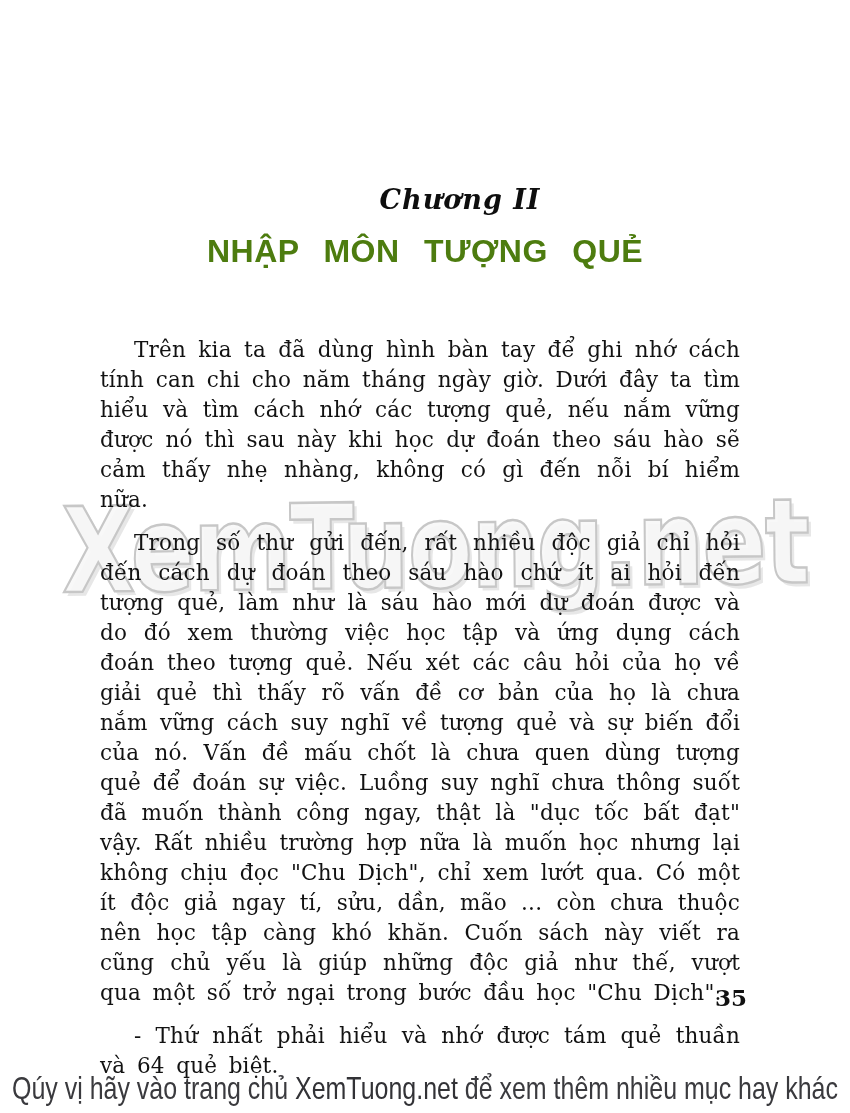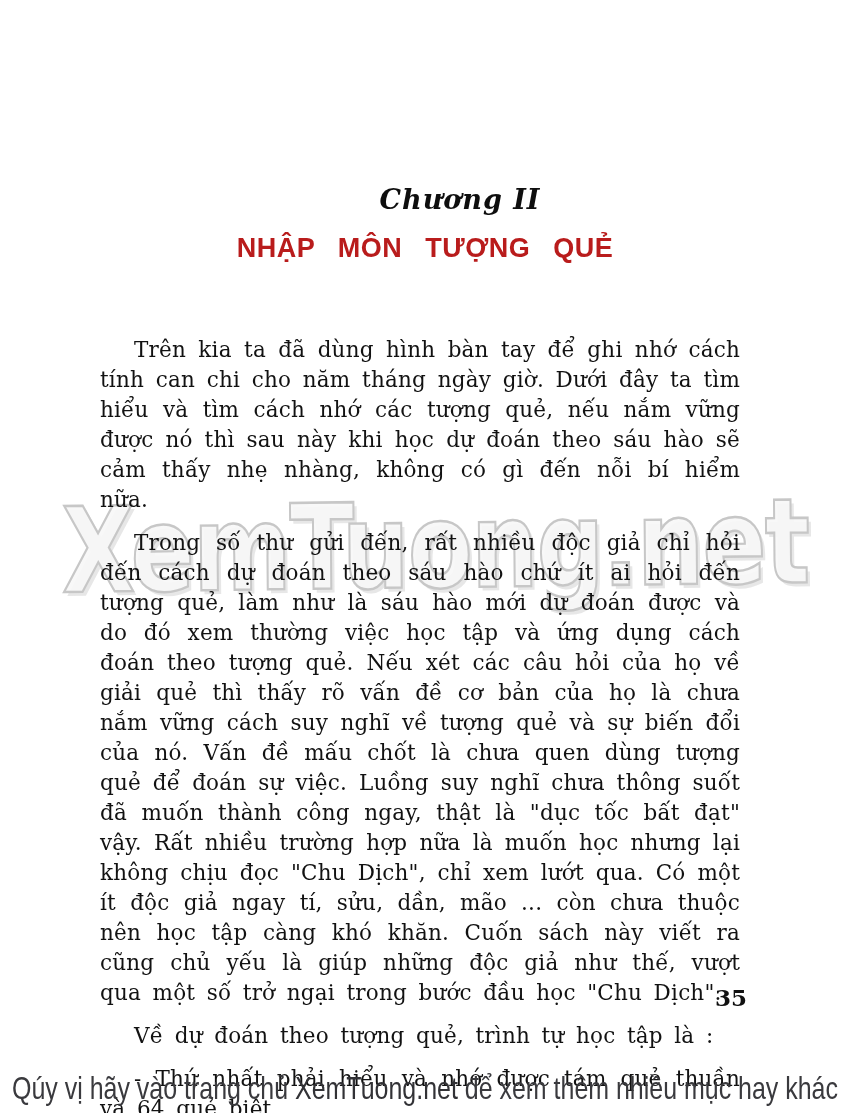--- a/index.html
+++ b/index.html
@@ -28,24 +28,24 @@
     padding-left: 35px;
   }
   .page-title {
     position: absolute;
     top: 233px;
     left: 0;
     width: 850px;
     text-align: center;
     font-family: "Liberation Sans", "DejaVu Sans", sans-serif;
     font-weight: bold;
-    font-size: 27px;
+    font-size: 32px;
     letter-spacing: 0.5px;
     word-spacing: 15px;
-    color: #b91c1c;
+    color: #4d7c0f;
     z-index: 3;
   }
   .watermark {
     position: absolute;
     top: 492px;
     left: 62px;
     z-index: 1;
     white-space: nowrap;
     font-family: "DejaVu Sans", sans-serif;
     font-weight: bold;
@@ -109,21 +109,20 @@
 
   <div class="watermark">XemTuong.net</div>
 
   <div class="chapter-heading">Chương II</div>
 
   <div class="page-title">NHẬP MÔN TƯỢNG QUẺ</div>
 
   <div class="body-text">
     <p>Trên kia ta đã dùng hình bàn tay để ghi nhớ cách tính can chi cho năm tháng ngày giờ. Dưới đây ta tìm hiểu và tìm cách nhớ các tượng quẻ, nếu nắm vững được nó thì sau này khi học dự đoán theo sáu hào sẽ cảm thấy nhẹ nhàng, không có gì đến nỗi bí hiểm nữa.</p>
     <p>Trong số thư gửi đến, rất nhiều độc giả chỉ hỏi đến cách dự đoán theo sáu hào chứ ít ai hỏi đến tượng quẻ, làm như là sáu hào mới dự đoán được và do đó xem thường việc học tập và ứng dụng cách đoán theo tượng quẻ. Nếu xét các câu hỏi của họ về giải quẻ thì thấy rõ vấn đề cơ bản của họ là chưa nắm vững cách suy nghĩ về tượng quẻ và sự biến đổi của nó. Vấn đề mấu chốt là chưa quen dùng tượng quẻ để đoán sự việc. Luồng suy nghĩ chưa thông suốt đã muốn thành công ngay, thật là "dục tốc bất đạt" vậy. Rất nhiều trường hợp nữa là muốn học nhưng lại không chịu đọc "Chu Dịch", chỉ xem lướt qua. Có một ít độc giả ngay tí, sửu, dần, mão ... còn chưa thuộc nên học tập càng khó khăn. Cuốn sách này viết ra cũng chủ yếu là giúp những độc giả như thế, vượt qua một số trở ngại trong bước đầu học "Chu Dịch".</p>
-    <p>Về dự đoán theo tượng quẻ, trình tự học tập là :</p>
     <p>- Thứ nhất phải hiểu và nhớ được tám quẻ thuần và 64 quẻ biệt.</p>
   </div>
 
   <div class="page-number">35</div>
 
   <div class="footer-line"><span>Qúy vị hãy vào trang chủ </span><span class="brand">XemTuong.net</span><span> để xem thêm nhiều mục hay khác</span></div>
 
 </div>
 
 </body></html>

